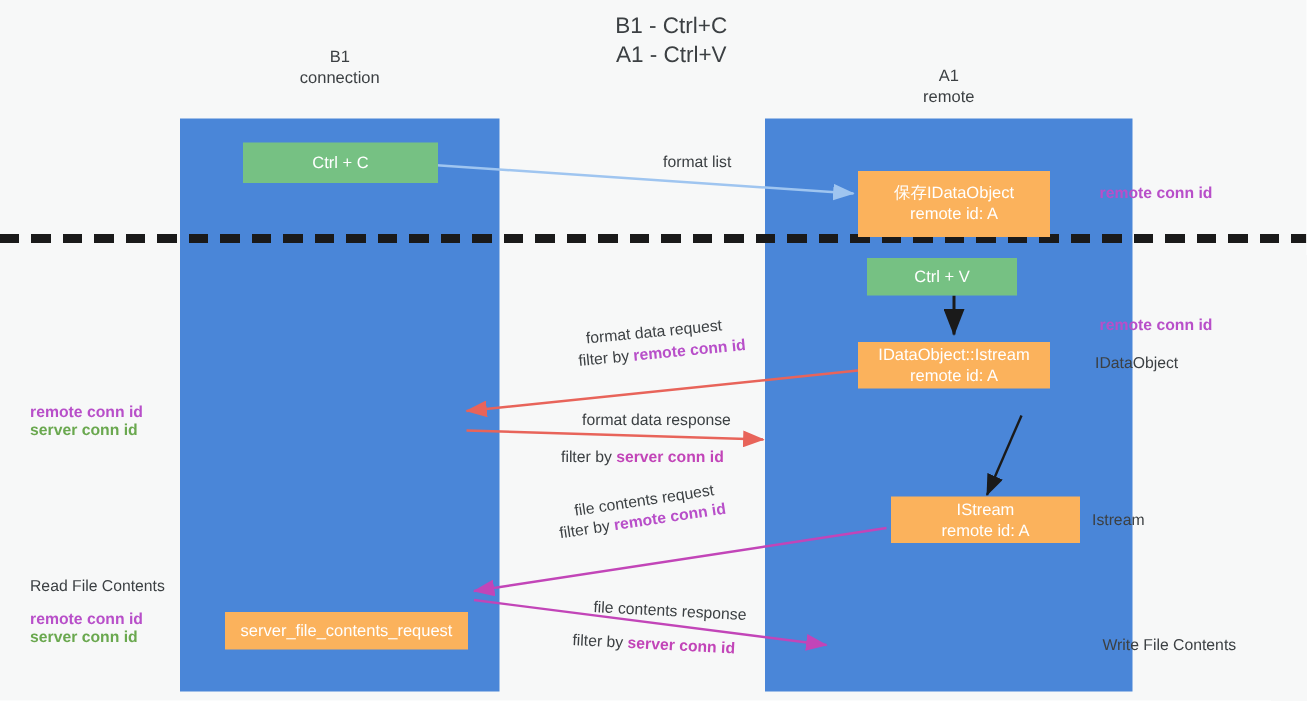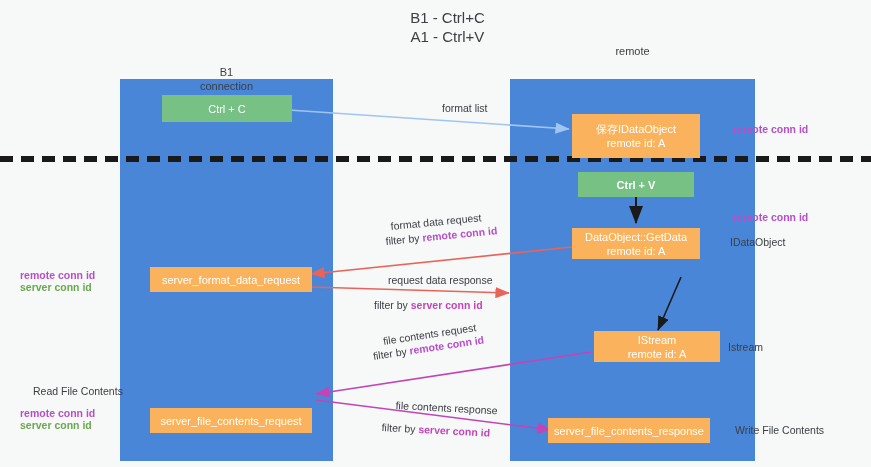--- a/index.html
+++ b/index.html
@@ -36,21 +36,21 @@
     color: #3c4043;
     padding-left: 12px;
   }
   .lane-header {
     position: absolute;
     text-align: center;
     font-size: 11px;
     line-height: 13.5px;
     color: #3c4043;
   }
-  .lh-b1 { left: 120px; top: 32px; width: 213px; margin-top: 34px; }
+  .lh-b1 { left: 120px; top: 32px; width: 213px; }
   .lh-a1 { left: 510px; top: 45px; width: 245px; }
 
   
   .node {
     position: absolute;
     box-sizing: border-box;
     display: flex;
     flex-direction: column;
     align-items: center;
     justify-content: center;
@@ -112,20 +112,21 @@
   <div class="diagram-title">
     <div>B1 - Ctrl+C</div>
     <div>A1 - Ctrl+V</div>
   </div>
 
   <div class="lane-header lh-b1">
     <div>B1</div>
     <div>connection</div>
   </div>
   <div class="lane-header lh-a1">
+    <div>A1</div>
     <div>remote</div>
   </div>
 
   <svg class="arrows" viewBox="0 0 871 467">
     <defs>
       <marker id="ah-blue" markerWidth="9" markerHeight="7" refX="8.5" refY="3.5" orient="auto">
         <polygon points="0 0, 9 3.5, 0 7" fill="#9fc5f0"></polygon>
       </marker>
       <marker id="ah-red" markerWidth="9" markerHeight="7" refX="8.5" refY="3.5" orient="auto">
         <polygon points="0 0, 9 3.5, 0 7" fill="#e8645a"></polygon>
@@ -171,60 +172,54 @@
 
   <div class="node green abs" style="left:162px; top:95px; width:130px; height:27px;">
     <div>Ctrl + C</div>
   </div>
 
   <div class="node orange abs" style="left:572px; top:114px; width:128px; height:44px;">
     <div>保存IDataObject</div>
     <div>remote id: A</div>
   </div>
 
-  <div class="node green abs" style="left:578px; top:172px; width:116px; height:25px;font-weight:bold;">
+  <div class="node green abs" style="left:578px; top:172px; width:100px; height:25px;">
     <div>Ctrl + V</div>
   </div>
 
   <div class="node orange abs" style="left:572px; top:228px; width:128px; height:31px;">
-    <div>DataObject::GetData</div>
+    <div>IDataObject::Istream</div>
     <div>remote id: A</div>
   </div>
 
-  <div class="node orange abs" style="left:150px; top:267px; width:162px; height:25px;">
-    <div>server_format_data_request</div>
-  </div>
 
 
   <div class="node orange abs" style="left:594px; top:331px; width:126px; height:31px;">
     <div>IStream</div>
     <div>remote id: A</div>
   </div>
 
   <div class="node orange abs" style="left:150px; top:408px; width:162px; height:25px;">
     <div>server_file_contents_request</div>
   </div>
 
-  <div class="node orange abs" style="left:548px; top:418px; width:162px; height:25px;">
-    <div>server_file_contents_response</div>
-  </div>
 
   <div class="edge-label" style="left:398px; top:101px;margin-left:44px;">
     <span>format list</span>
   </div>
 
   <div class="edge-label" style="left:390px; top:219px; transform: rotate(-5.5deg); transform-origin: left top;">
     <span>format data request</span>
   </div>
   <div class="edge-label" style="left:385px; top:234px; transform: rotate(-5.5deg); transform-origin: left top;">
     <span>filter by </span><span class="hl-purple">remote conn id</span>
   </div>
 
   <div class="edge-label" style="left:388px; top:273px;">
-    <span>request data response</span>
+    <span>format data response</span>
   </div>
   <div class="edge-label" style="left:374px; top:298px;">
     <span>filter by </span><span class="hl-magenta">server conn id</span>
   </div>
 
   <div class="edge-label" style="left:382px; top:334px; transform: rotate(-8.5deg); transform-origin: left top;">
     <span>file contents request</span>
   </div>
   <div class="edge-label" style="left:372px; top:349px; transform: rotate(-8.5deg); transform-origin: left top;">
     <span>filter by </span><span class="hl-purple">remote conn id</span>
@@ -243,17 +238,17 @@
 
   <div class="side-label plain" style="left:730px; top:236px;">IDataObject</div>
 
   <div class="side-label plain" style="left:728px; top:341px;">Istream</div>
 
   <div class="side-label plain" style="left:735px; top:424px;">Write File Contents</div>
 
   <div class="side-label purple" style="left:20px; top:269px;">remote conn id</div>
   <div class="side-label green" style="left:20px; top:281px;">server conn id</div>
 
-  <div class="side-label plain" style="left:33px; top:385px;">Read File Contents</div>
+  <div class="side-label plain" style="left:20px; top:385px;">Read File Contents</div>
   <div class="side-label purple" style="left:20px; top:407px;">remote conn id</div>
   <div class="side-label green" style="left:20px; top:419px;">server conn id</div>
 
 </div>
 
 </body></html>

